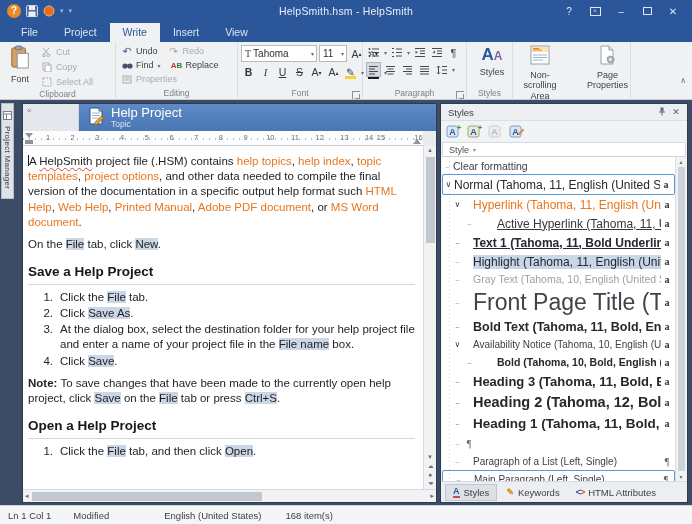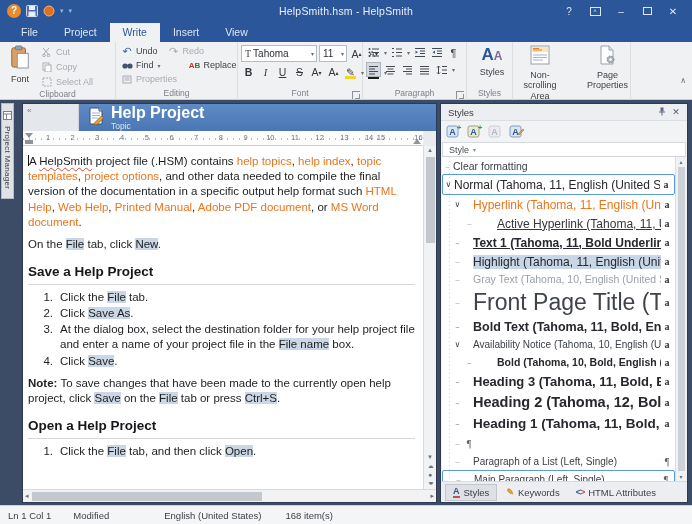--- a/index.html
+++ b/index.html
@@ -70,21 +70,21 @@
   .pm-label{writing-mode:vertical-rl;font-size:8px;color:#3c4048;letter-spacing:.3px;}
 
   
   .docpanel{width:415px;margin:3px 0 0 8px;height:400px;display:flex;flex-direction:column;background:#e9ebef;
     border:1px solid #2e3a50;}
   .dochead-row{height:27px;display:flex;}
   .dochead-lead{width:56px;background:#e4e7ec;border-right:1px solid #d0d4da;font-size:8px;color:#7a8088;
     padding:2px 0 0 4px;}
   .dochead{flex:1;background:linear-gradient(#5e8ac6,#4a76b4);display:flex;align-items:center;gap:6px;
     padding-left:8px;color:#fff;}
-  .doc-title{font-size:16px;font-weight:bold;line-height:1.1;}
+  .doc-title{font-size:13px;font-weight:normal;line-height:1.1;}
   .doc-sub{font-size:8.5px;color:#d9e4f5;line-height:1.1;}
   .ruler-row{height:15px;display:flex;background:#e9ebef;}
   .ruler{position:relative;flex:1;margin-right:13px;background:#fdfdfd;border-bottom:1px solid #c9ccd2;
     overflow:hidden;}
   .ruler-num{position:absolute;top:2px;font-size:7.5px;color:#6d727b;transform:translateX(-50%);}
   .ruler-dots{position:absolute;left:0;right:0;top:7px;height:2px;
     background-image:repeating-linear-gradient(90deg,#b9bdc4 0 1px,transparent 1px 6px);}
   .ruler-mark-left{position:absolute;left:2px;top:2px;width:0;height:0;border-left:4px solid transparent;
     border-right:4px solid transparent;border-top:5px solid #8e949d;}
   .ruler-mark-left2{position:absolute;left:2px;bottom:1px;width:8px;height:4px;background:#8e949d;}
@@ -284,21 +284,21 @@
         <div style="display:flex;gap:6px;">
           <div class="smallbtn">
             <span class="sic" style="color:#3f5f96;font-size:11px;">↶</span>
             <span>Undo</span>
           </div>
           <div class="smallbtn disabled">
             <span class="sic" style="font-size:11px;">↷</span>
             <span>Redo</span>
           </div>
         </div>
-        <div style="display:flex;gap:24px;">
+        <div style="display:flex;gap:6px;">
           <div class="smallbtn">
             <span class="sic">
                 <svg width="11" height="9" viewBox="0 0 11 9">
                   <circle cx="3" cy="5" r="2.6" fill="#44546c"></circle>
                   <circle cx="8" cy="5" r="2.6" fill="#44546c"></circle>
                   <rect x="4" y="3.6" width="3" height="2" fill="#44546c"></rect>
                 </svg>
               </span>
             <span>Find</span>
             <span class="dd">▾</span>

